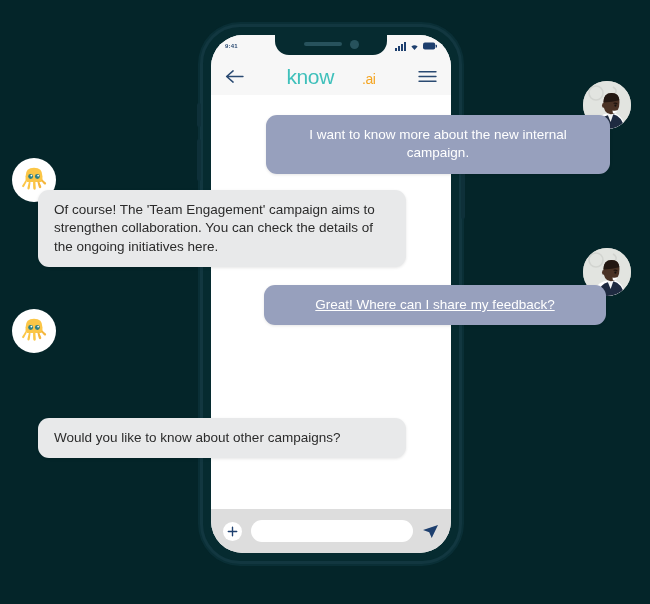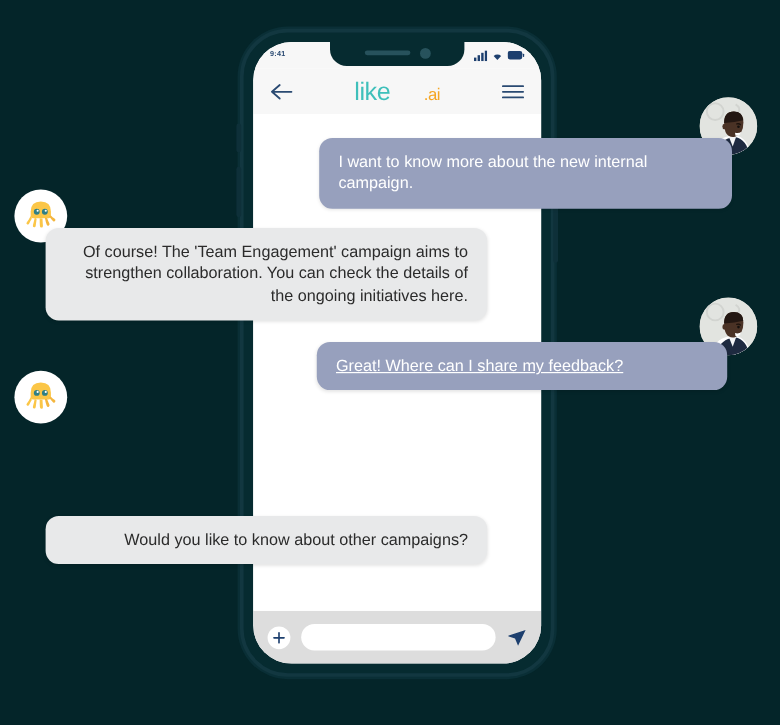--- a/index.html
+++ b/index.html
@@ -187,32 +187,33 @@
     position: absolute;
     border-radius: 11px;
     padding: 11px 16px;
     font-size: 13.5px;
     line-height: 1.37;
     box-shadow: 0 1px 3px rgba(0,0,0,.10);
   }
   .bubble.bot {
     background: #e8e9ea;
     color: #2b2b2b;
-    text-align: right;
+    text-align: left;
   }
   .bubble.user {
     background: #97a0bd;
     color: #ffffff;
+    text-align: center;
   }
 
   #bubble-0 { left: 266px; top: 115px; width: 344px; }
   #bubble-1 { left: 38px;  top: 190px; width: 368px; }
   #bubble-2 { left: 264px; top: 285px; width: 342px; text-decoration: underline; }
   #bubble-3 { left: 38px;  top: 345px; width: 368px; }
-  #bubble-4 { left: 38px;  top: 418px; width: 368px; margin-top: 12px; }
+  #bubble-4 { left: 38px;  top: 418px; width: 368px; }
 
   
   .avatar {
     position: absolute;
     border-radius: 50%;
     overflow: hidden;
   }
   .avatar-bot {
     width: 44px; height: 44px;
     background: #ffffff;
@@ -268,21 +269,21 @@
           </svg>
         </div>
       </div>
 
       <div id="app-header">
         <svg width="19" height="15" viewBox="0 0 20 16" style="cursor:pointer">
           <path d="M8.5 2 L1.6 8 L8.5 14 M1.6 8 L19 8" fill="none" stroke="#2a4a72" stroke-width="1.6" stroke-linecap="round" stroke-linejoin="round"></path>
         </svg>
 
         <div id="brand-logo">
-          <span id="brand-hubi">like</span><span id="brand-ai">.ai</span>
+          <span id="brand-hubi">know</span><span id="brand-ai">.ai</span>
         </div>
 
         <svg width="19" height="15" viewBox="0 0 20 16" style="cursor:pointer">
           <path d="M1 3 H19 M1 8 H19 M1 13 H19" fill="none" stroke="#2a4a72" stroke-width="1.6" stroke-linecap="round"></path>
         </svg>
       </div>
 
       <div id="chat-canvas"></div>
 
       <div id="input-bar">

